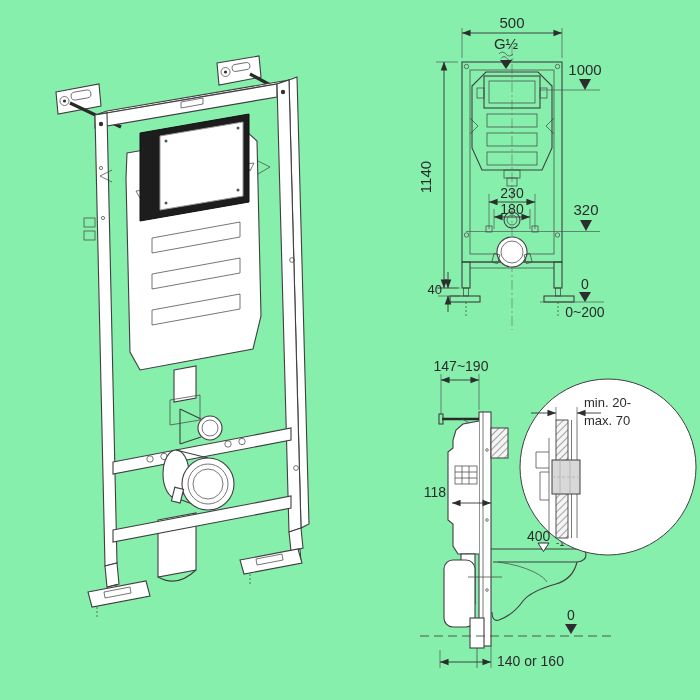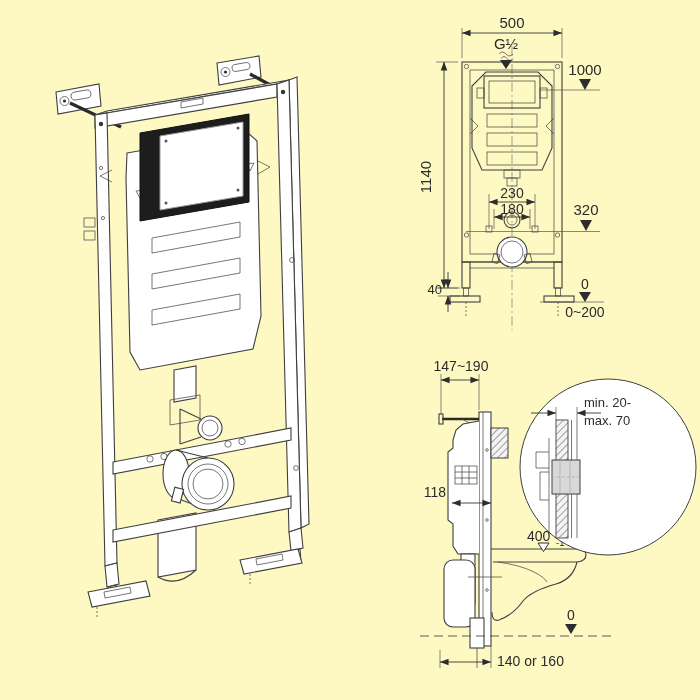--- a/index.html
+++ b/index.html
@@ -1,16 +1,16 @@
 <!DOCTYPE html>
 <html><head>
 <meta charset="utf-8">
 <style>
   html,body{margin:0;padding:0;background:#ffffff;}
-  .canvas{position:relative;width:700px;height:700px;background:#fef9c3;overflow:hidden;}
+  .canvas{position:relative;width:700px;height:700px;background:#86efac;overflow:hidden;}
   svg{display:block;}
   text{font-family:"Liberation Sans","DejaVu Sans",sans-serif;fill:#2b2b2b;}
   .dim{font-size:15px;}
   .dim-s{font-size:14px;}
   .dim-xs{font-size:13px;}
   .tol{font-size:9.5px;}
   .ln{stroke:#3f3f3f;fill:none;stroke-width:1.1;}
   .lnthin{stroke:#4a4a4a;fill:none;stroke-width:0.75;}
   .lnw{stroke:#3f3f3f;fill:#ffffff;stroke-width:1.1;}
   .dimln{stroke:#333333;fill:none;stroke-width:0.9;}

